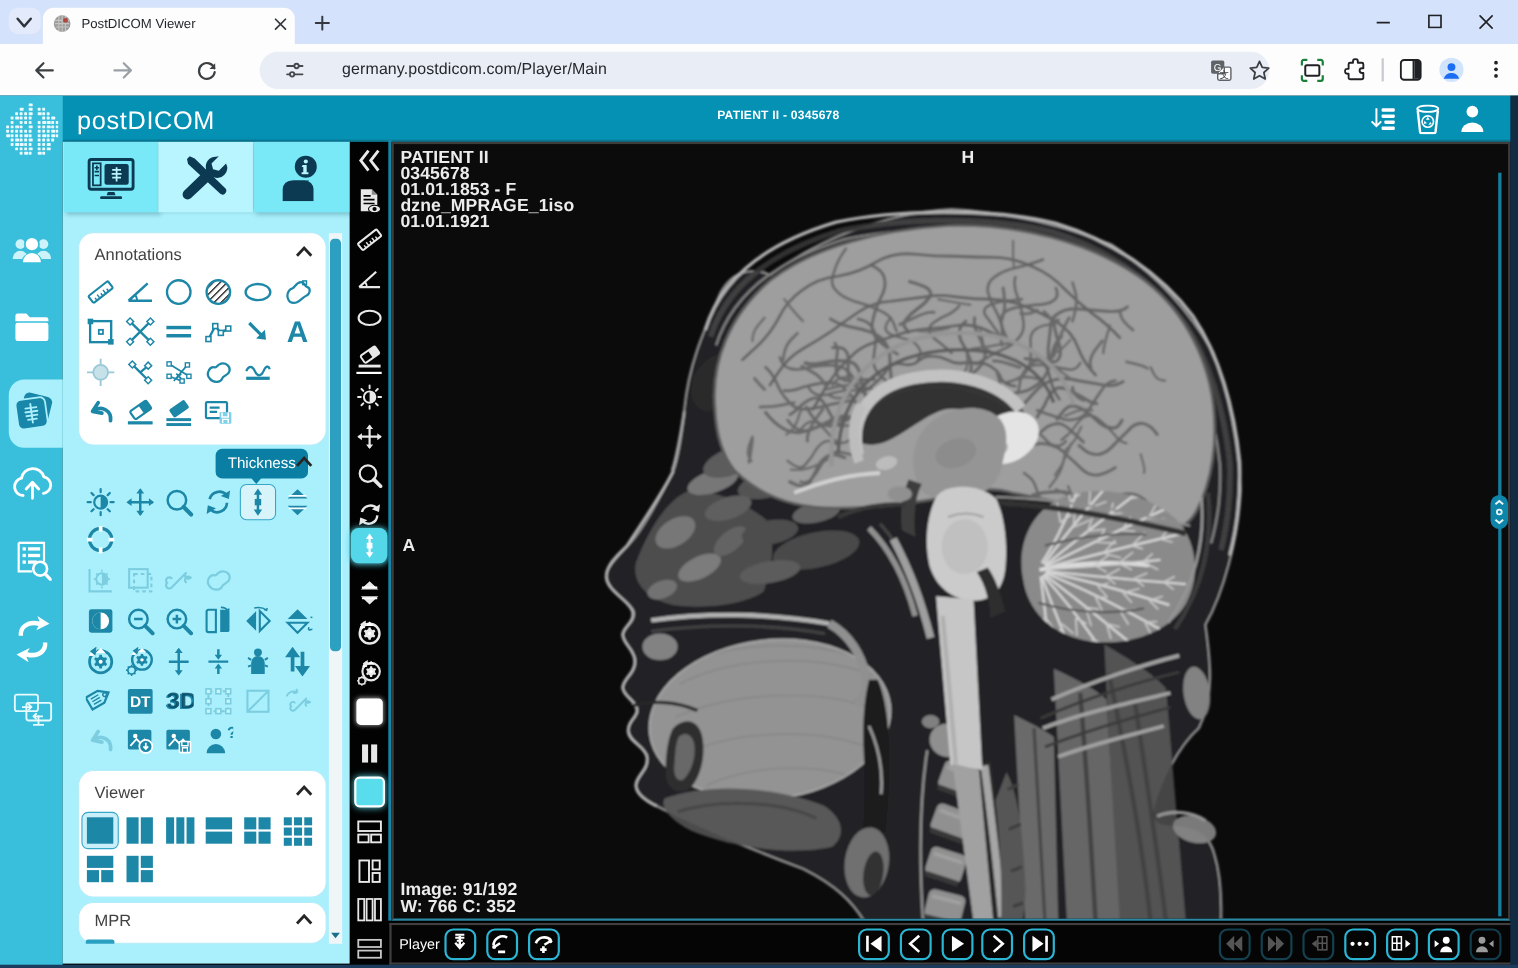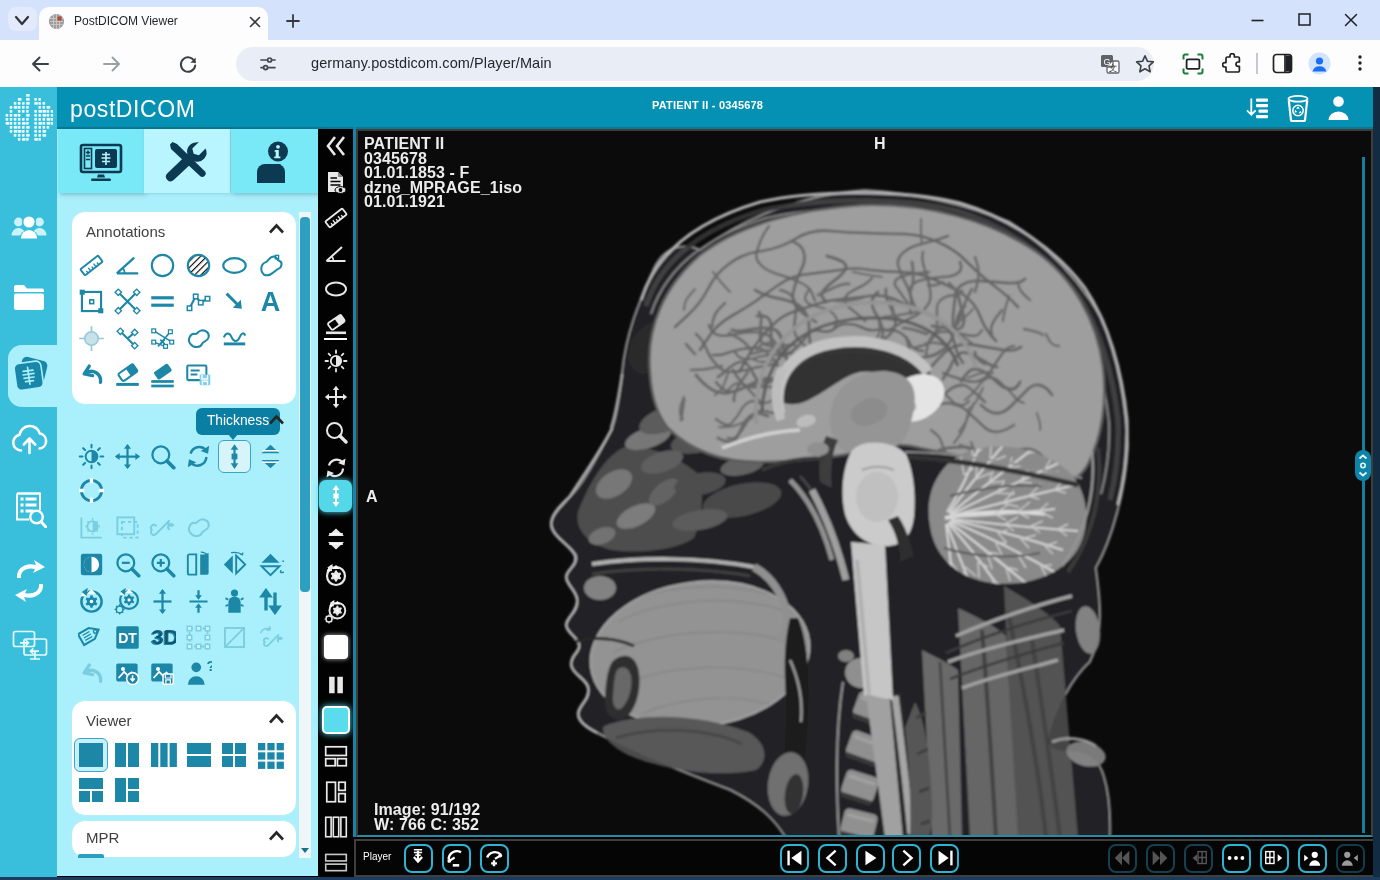--- a/index.html
+++ b/index.html
@@ -1485,27 +1485,27 @@
 <path d="M908 457 C950 459 1010 469 1078 485" stroke="#1f1f1f" stroke-width="5" fill="none"></path>
 <g clip-path="url(#headclip)">
             <rect x="358" y="131" width="1013" height="708" filter="url(#grain)" opacity="0.11"></rect>
           </g>
 </g>
 </svg>
 
     <div class="vtext" style="left:6px; top:6px;">PATIENT II<br>0345678<br>01.01.1853 - F<br>dzne_MPRAGE_1iso<br>01.01.1921</div>
     <div class="vtext" style="left:516px; top:6px;">H</div>
     <div class="vtext" style="left:8px; top:359px;">A</div>
-    <div class="vtext" style="left:16px; top:672px;">Image: 91/192<br>W: 766 C: 352</div>
+    <div class="vtext" style="left:6px; top:672px;">Image: 91/192<br>W: 766 C: 352</div>
     <div style="position:absolute;left:1004px;top:26px;width:2.5px;height:676px;background:#157e9e;"></div>
     <div style="position:absolute;left:997px;top:319px;width:16px;height:31px;background:#0d84a8;border-radius:8px;"></div>
     <svg style="position:absolute;left:999px;top:323px;" width="12" height="23" viewBox="0 0 12 23">
         <path d="M2.5 4.5 L6 1.5 L9.5 4.5 M2.5 18.5 L6 21.5 L9.5 18.5" fill="none" stroke="#e8f6fa" stroke-width="1.8"></path>
         <circle cx="6" cy="11.5" r="2.2" fill="none" stroke="#e8f6fa" stroke-width="1.6"></circle>
       </svg>
   </div>
 
   <div id="playerbar" class="abs">
-    <div style="position:absolute; left:7px; top:10px; color:#fff; font-size:10px;">Player</div>
+    <div style="position:absolute; left:7px; top:10px; color:#fff; font-size:13px;">Player</div>
   </div>
   <div id="bottomstrip" class="abs"></div>
   <div id="rightstrip" class="abs"></div>
 </div>
 
 </body></html>

